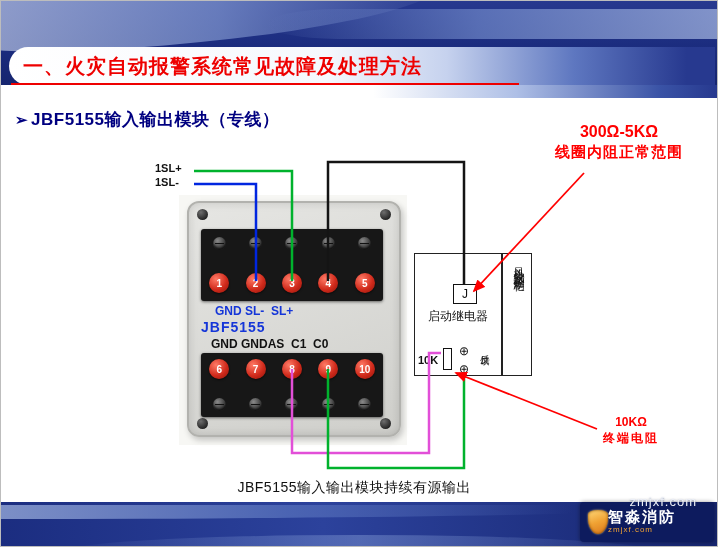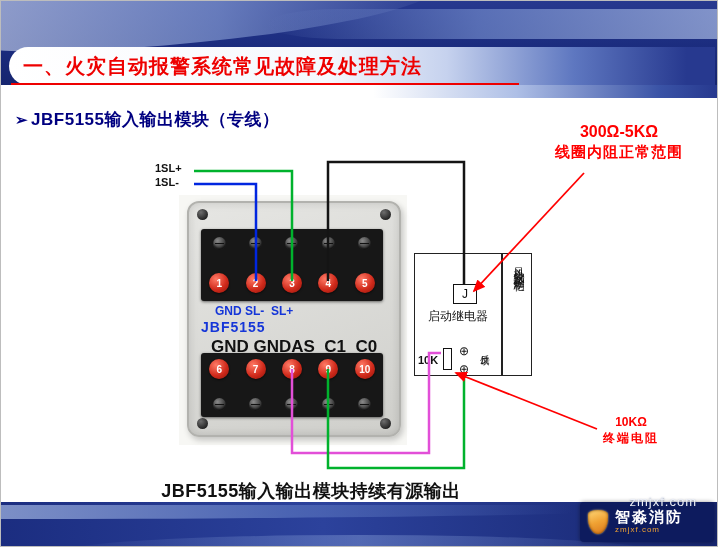--- a/index.html
+++ b/index.html
@@ -55,54 +55,54 @@
     background:radial-gradient(circle at 35% 30%,#ff7a66,#d12b1c 55%,#8f1208);
     color:#fff;font-size:10px;font-weight:bold;display:flex;align-items:center;justify-content:center;
     box-shadow:0 1px 2px rgba(0,0,0,.6);}
   .corner-screw{position:absolute;width:11px;height:11px;border-radius:50%;
     background:radial-gradient(circle at 35% 30%,#6d6d6d,#222 75%);}
   .mod-label-top{position:absolute;top:101px;left:12px;width:182px;color:#1536d8;
     font-weight:bold;font-size:12px;white-space:pre;padding-left:14px;box-sizing:border-box;}
   .mod-model{position:absolute;top:116px;left:12px;width:182px;color:#1536d8;
     font-weight:bold;font-size:14px;text-align:left;letter-spacing:1px;}
   .mod-label-bottom{position:absolute;top:134px;left:12px;width:182px;color:#111;
-    font-weight:bold;font-size:17px;white-space:pre;padding-left:10px;box-sizing:border-box;}
+    font-weight:bold;font-size:12px;white-space:pre;padding-left:10px;box-sizing:border-box;}
   
   .input-labels{position:absolute;left:154px;top:161px;font-size:11px;color:#111;line-height:13.5px;font-weight:bold;}
   
   .cabinet{position:absolute;left:413px;top:252px;width:118px;height:123px;background:#fff;
     border:1.5px solid #222;box-sizing:border-box;}
   .cab-divider{position:absolute;top:0;bottom:0;left:86px;width:1.5px;background:#222;}
   .cab-name{position:absolute;top:4px;bottom:4px;right:5px;writing-mode:vertical-rl;
     font-size:11px;color:#111;letter-spacing:2px;display:flex;align-items:center;}
   .relay-box{position:absolute;left:38px;top:30px;width:24px;height:20px;border:1.5px solid #111;
     display:flex;align-items:center;justify-content:center;font-size:12px;color:#111;box-sizing:border-box;background:#fff;}
   .relay-caption{position:absolute;left:8px;top:54px;width:70px;text-align:center;font-size:12px;color:#111;}
   .resistor-box{position:absolute;left:28px;top:94px;width:9px;height:22px;border:1.5px solid #111;box-sizing:border-box;background:#fff;}
   .resistor-label{position:absolute;left:3px;top:100px;font-size:11px;color:#111;font-weight:bold;}
   .fb-sym{position:absolute;left:44px;font-size:12px;color:#111;line-height:12px;}
   .fb-sym.s1{top:91px;} .fb-sym.s2{top:109px;}
   .fb-label{position:absolute;left:63px;top:93px;writing-mode:vertical-rl;font-size:9.5px;color:#111;letter-spacing:2px;}
   
   .wires{position:absolute;left:0;top:0;width:718px;height:547px;pointer-events:none;z-index:4;}
   
-  .caption{position:absolute;left:150px;top:478px;width:320px;text-align:center;
-    font-size:18px;font-weight:bold;color:#111;letter-spacing:.5px;}
+  .caption{position:absolute;left:150px;top:478px;width:320px;text-align:right;
+    font-size:14px;font-weight:normal;color:#111;letter-spacing:.5px;}
   
   .footer{position:absolute;bottom:0;left:0;width:100%;height:44px;
     background:linear-gradient(90deg,#1b2d80,#2c429c 45%,#16256f);overflow:hidden;}
   .fs1{position:absolute;top:3px;left:0;width:100%;height:14px;
     background:linear-gradient(90deg,#9db0de,#5670bb 40%,rgba(42,63,152,0) 80%);
     border-radius:0 0 100% 0/0 0 100% 0;opacity:.75;}
   .fs2{position:absolute;bottom:-7px;left:8%;width:84%;height:18px;
     background:linear-gradient(90deg,rgba(123,147,207,0),#7b93cf,rgba(123,147,207,0));
     border-radius:100% 100% 0 0/200% 200% 0 0;opacity:.5;}
   
   .logo{position:absolute;right:3px;bottom:4px;width:134px;height:40px;background:#0d1b5e;
-    border-radius:4px;display:flex;align-items:center;padding:0 8px;box-sizing:border-box;gap:7px;z-index:6;
+    border-radius:4px;display:flex;align-items:center;padding:0 8px;box-sizing:border-box;z-index:6;
     box-shadow:0 0 4px rgba(0,0,0,.4);}
   .logo-icon{width:20px;height:24px;
     background:linear-gradient(160deg,#ffd97a,#f0a233 50%,#d9771c);
     border-radius:50% 50% 50% 50%/18% 18% 70% 70%;
     box-shadow:inset 0 0 3px #8a4b00,0 0 2px #ffce6b;flex:0 0 auto;}
   .logo-texts{display:flex;flex-direction:column;line-height:1.1;}
   .brand-name{color:#fff;font-size:15px;font-weight:bold;letter-spacing:2px;}
   .brand-site{color:#f0a233;font-size:8px;letter-spacing:1px;}
   .watermark{position:absolute;right:20px;bottom:37px;font-size:13px;color:#eceff7;
     text-shadow:0 1px 2px rgba(20,40,90,.55);z-index:7;letter-spacing:1px;}

